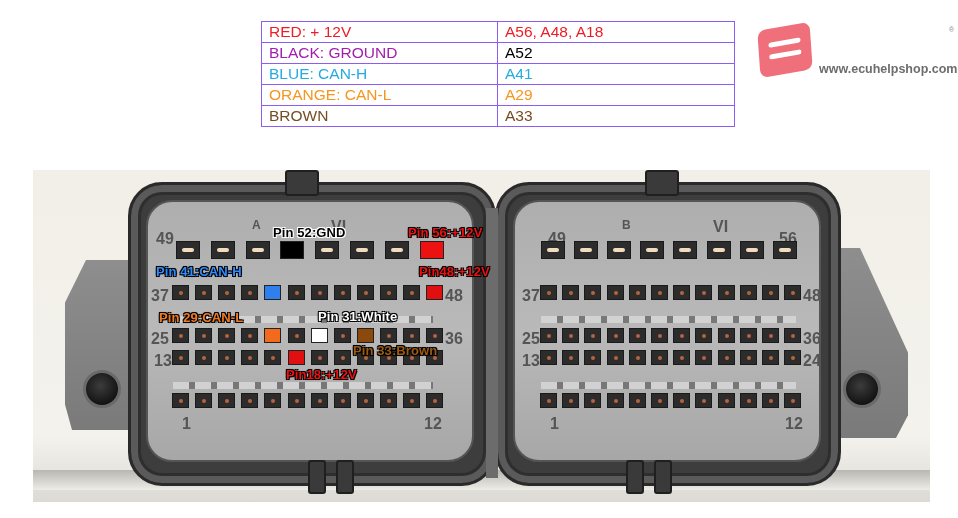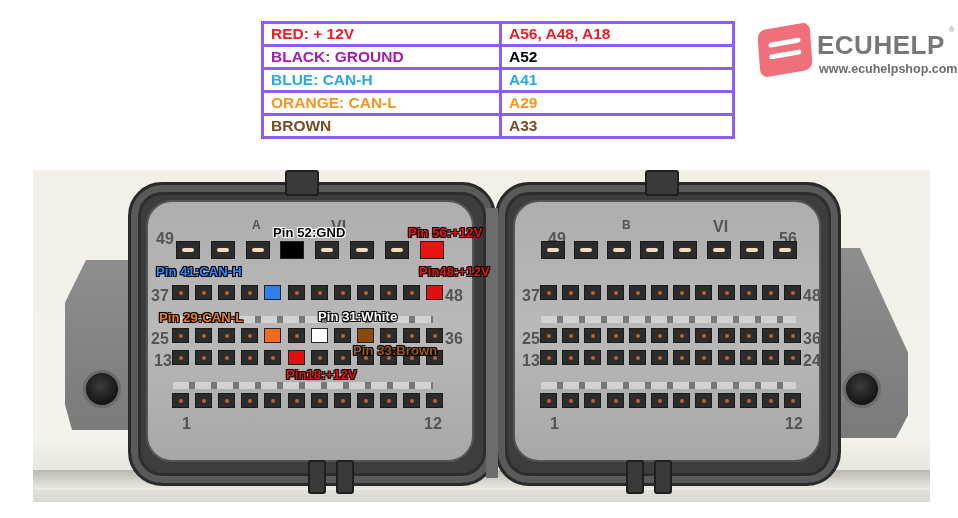--- a/index.html
+++ b/index.html
@@ -1,20 +1,20 @@
 <!DOCTYPE html>
 <html><head>
 <meta charset="utf-8">
 <style>
   html, body { margin:0; padding:0; }
   body { width:958px; height:518px; background:#ffffff; position:relative; overflow:hidden; font-family:"Liberation Sans", sans-serif; }
 
   
   .legend { position:absolute; left:261px; top:21px; width:474px; border-collapse:collapse; border:1.5px solid #111; }
-  .legend td { border:3px solid #8b5cf6; height:20px; padding:0 0 0 7px; font-weight:bold; font-size:15.5px; line-height:20px; white-space:nowrap; }
+  .legend td { border:1px solid #8b5cf6; height:20px; padding:0 0 0 7px; font-weight:normal; font-size:15.5px; line-height:20px; white-space:nowrap; }
   .legend td.col1 { width:228px; }
 
   
   .logo { position:absolute; left:757px; top:24px; width:200px; height:60px; }
   .logo .mark { position:absolute; left:2px; top:2px; width:52px; height:48px; background:#ef6f7a; border-radius:8px; transform:skewX(-6deg) rotate(-10deg); }
   .logo .mark i { position:absolute; left:10px; width:32px; height:5px; border-radius:3px; background:#fff; }
   .logo .brand { position:absolute; left:60px; top:6px; font-size:26px; font-weight:bold; color:#777; letter-spacing:0.5px; }
   .logo .reg { position:absolute; left:192px; top:2px; font-size:7px; color:#888; }
   .logo .url { position:absolute; left:62px; top:38px; font-size:12.5px; font-weight:bold; color:#6d6d6d; }
 
@@ -68,21 +68,20 @@
         <td style="color: rgb(117, 76, 36);">A33</td>
       </tr>
     </tbody>
 </table>
 
 <div class="logo">
   <div class="mark">
     <i style="top:14px"></i>
       <i style="top:26px"></i>
   </div>
-  <div class="brand">ECUHELP</div>
   <div class="reg">®</div>
   <div class="url">www.ecuhelpshop.com</div>
 </div>
 
 <div class="photo">
   <div class="shadow"></div>
 
   <div class="mount" style="left:32px;top:90px;width:70px;height:170px;clip-path:polygon(30% 0,100% 0,100% 100%,10% 100%,0 85%,0 25%);"></div>
   <div class="hole" style="left:50px;top:200px;"></div>
   <div class="mount" style="left:795px;top:78px;width:80px;height:190px;clip-path:polygon(0 0,40% 0,100% 55%,100% 88%,85% 100%,0 100%);"></div>

